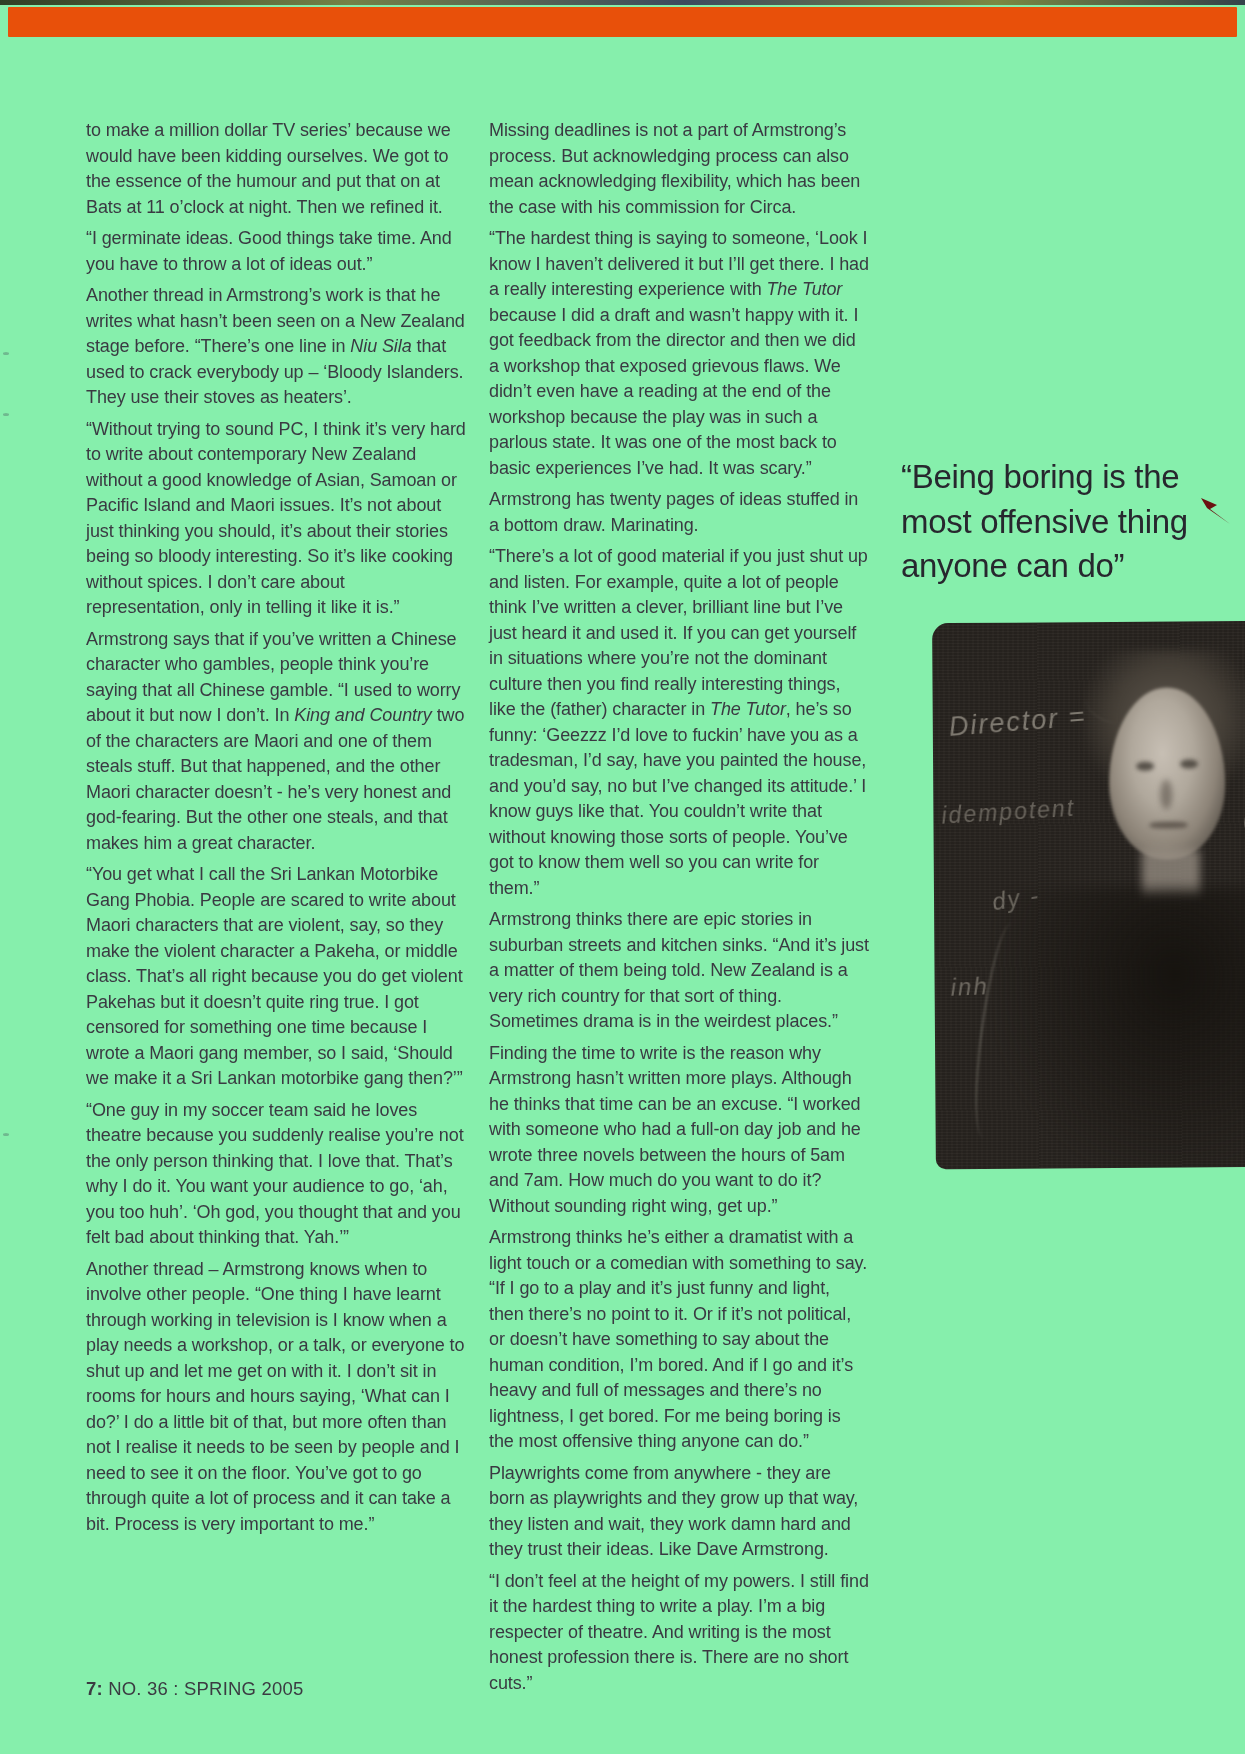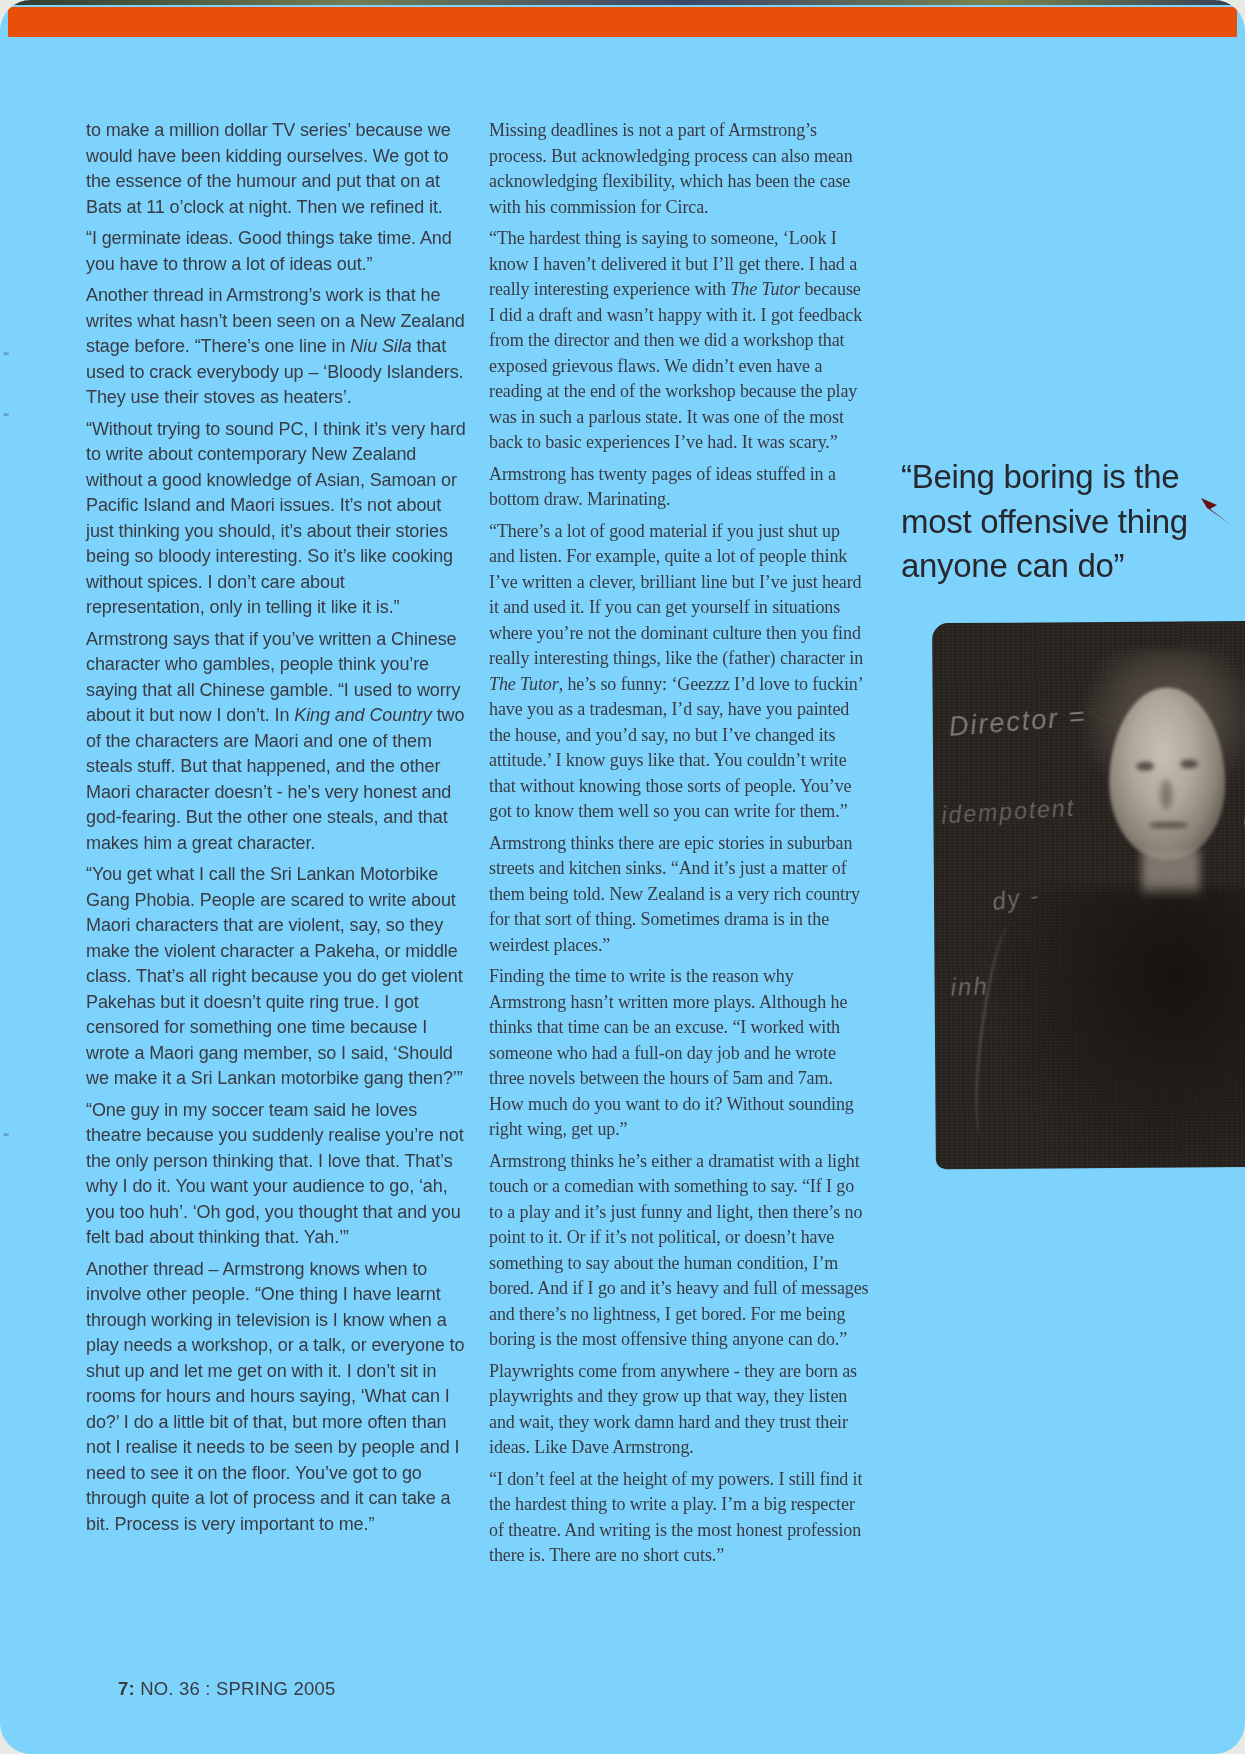--- a/index.html
+++ b/index.html
@@ -1,42 +1,41 @@
 <!DOCTYPE html>
 <html><head>
 <meta charset="utf-8">
 <title>Magazine article page</title>
 <style>
   html,body { margin:0; padding:0; background:#e9e9e6; }
   .page {
     position:relative; width:1245px; height:1754px;
-    background:#7dd3fc; overflow:hidden;
+    background:#86efac; overflow:hidden;
     font-family:"Liberation Sans", sans-serif;
-    border-radius:31px;
     -webkit-font-smoothing:antialiased;
   }
   
   .top-edge {
     position:absolute; left:0; top:0; width:100%; height:5px;
     background:linear-gradient(90deg,#20200f,#6f6f35 28%,#2e2e52 55%,#77772f 80%,#24243a);
     opacity:.85;
   }
   
   .accent-bar {
     position:absolute; left:8px; top:7px; width:1229px; height:30px;
     border-radius:1px;
   }
   
   .col {
     position:absolute; top:118px; width:380px;
     font-size:18px; line-height:25.5px; color:#3a3a42;
     letter-spacing:-0.1px; text-align:left;
   }
   .col-left  { left:86px; }
-  .col-center{ left:489px;font-family:Liberation Serif, serif; }
+  .col-center{ left:489px; }
   .col p { margin:0 0 6px 0; }
   .col em { font-style:italic;text-align:right; }
   
   .pull-quote {
     position:absolute; left:893px; top:447px; width:350px;
     font-size:33px; line-height:44.5px; color:#27272e;
     letter-spacing:-0.3px; margin:8px;
   }
   
   .arrow-mark { position:absolute; left:1200px; top:497px; width:34px; height:30px; }
@@ -89,21 +88,21 @@
   .eye-r { left:247px; top:138px; }
   .nose  { position:absolute; left:227px; top:158px; width:12px; height:30px; background:rgba(70,62,54,.5);  border-radius:50%; filter:blur(3px); }
   .mouth { position:absolute; left:216px; top:200px; width:38px; height:7px;  background:rgba(60,52,45,.6);   border-radius:40%; filter:blur(2px); }
   .neck  { position:absolute; left:208px; top:228px; width:58px; height:46px; background:#9a9186; filter:blur(4px); opacity:.75; }
   .torso {
     position:absolute; left:60px; top:266px; width:300px; height:290px;
     background:radial-gradient(ellipse at 60% 30%, #16130f, rgba(30,26,22,0) 75%);
     filter:blur(6px);
   }
   
-  .footer { position:absolute; left:86px; top:1678px; font-size:18.5px; color:#3b3b42; letter-spacing:0.2px;margin-left:32px; }
+  .footer { position:absolute; left:86px; top:1678px; font-size:18.5px; color:#3b3b42; letter-spacing:0.2px; }
   .footer .page-num { font-weight:bold; }
   
   .speck { position:absolute; width:6px; height:3px; background:rgba(60,60,75,.3); border-radius:50%; }
   .speck-1 { left:3px; top:352px; }
   .speck-2 { left:3px; top:413px; }
   .speck-3 { left:3px; top:1133px; }
 </style>
 </head>
 <body>
 

